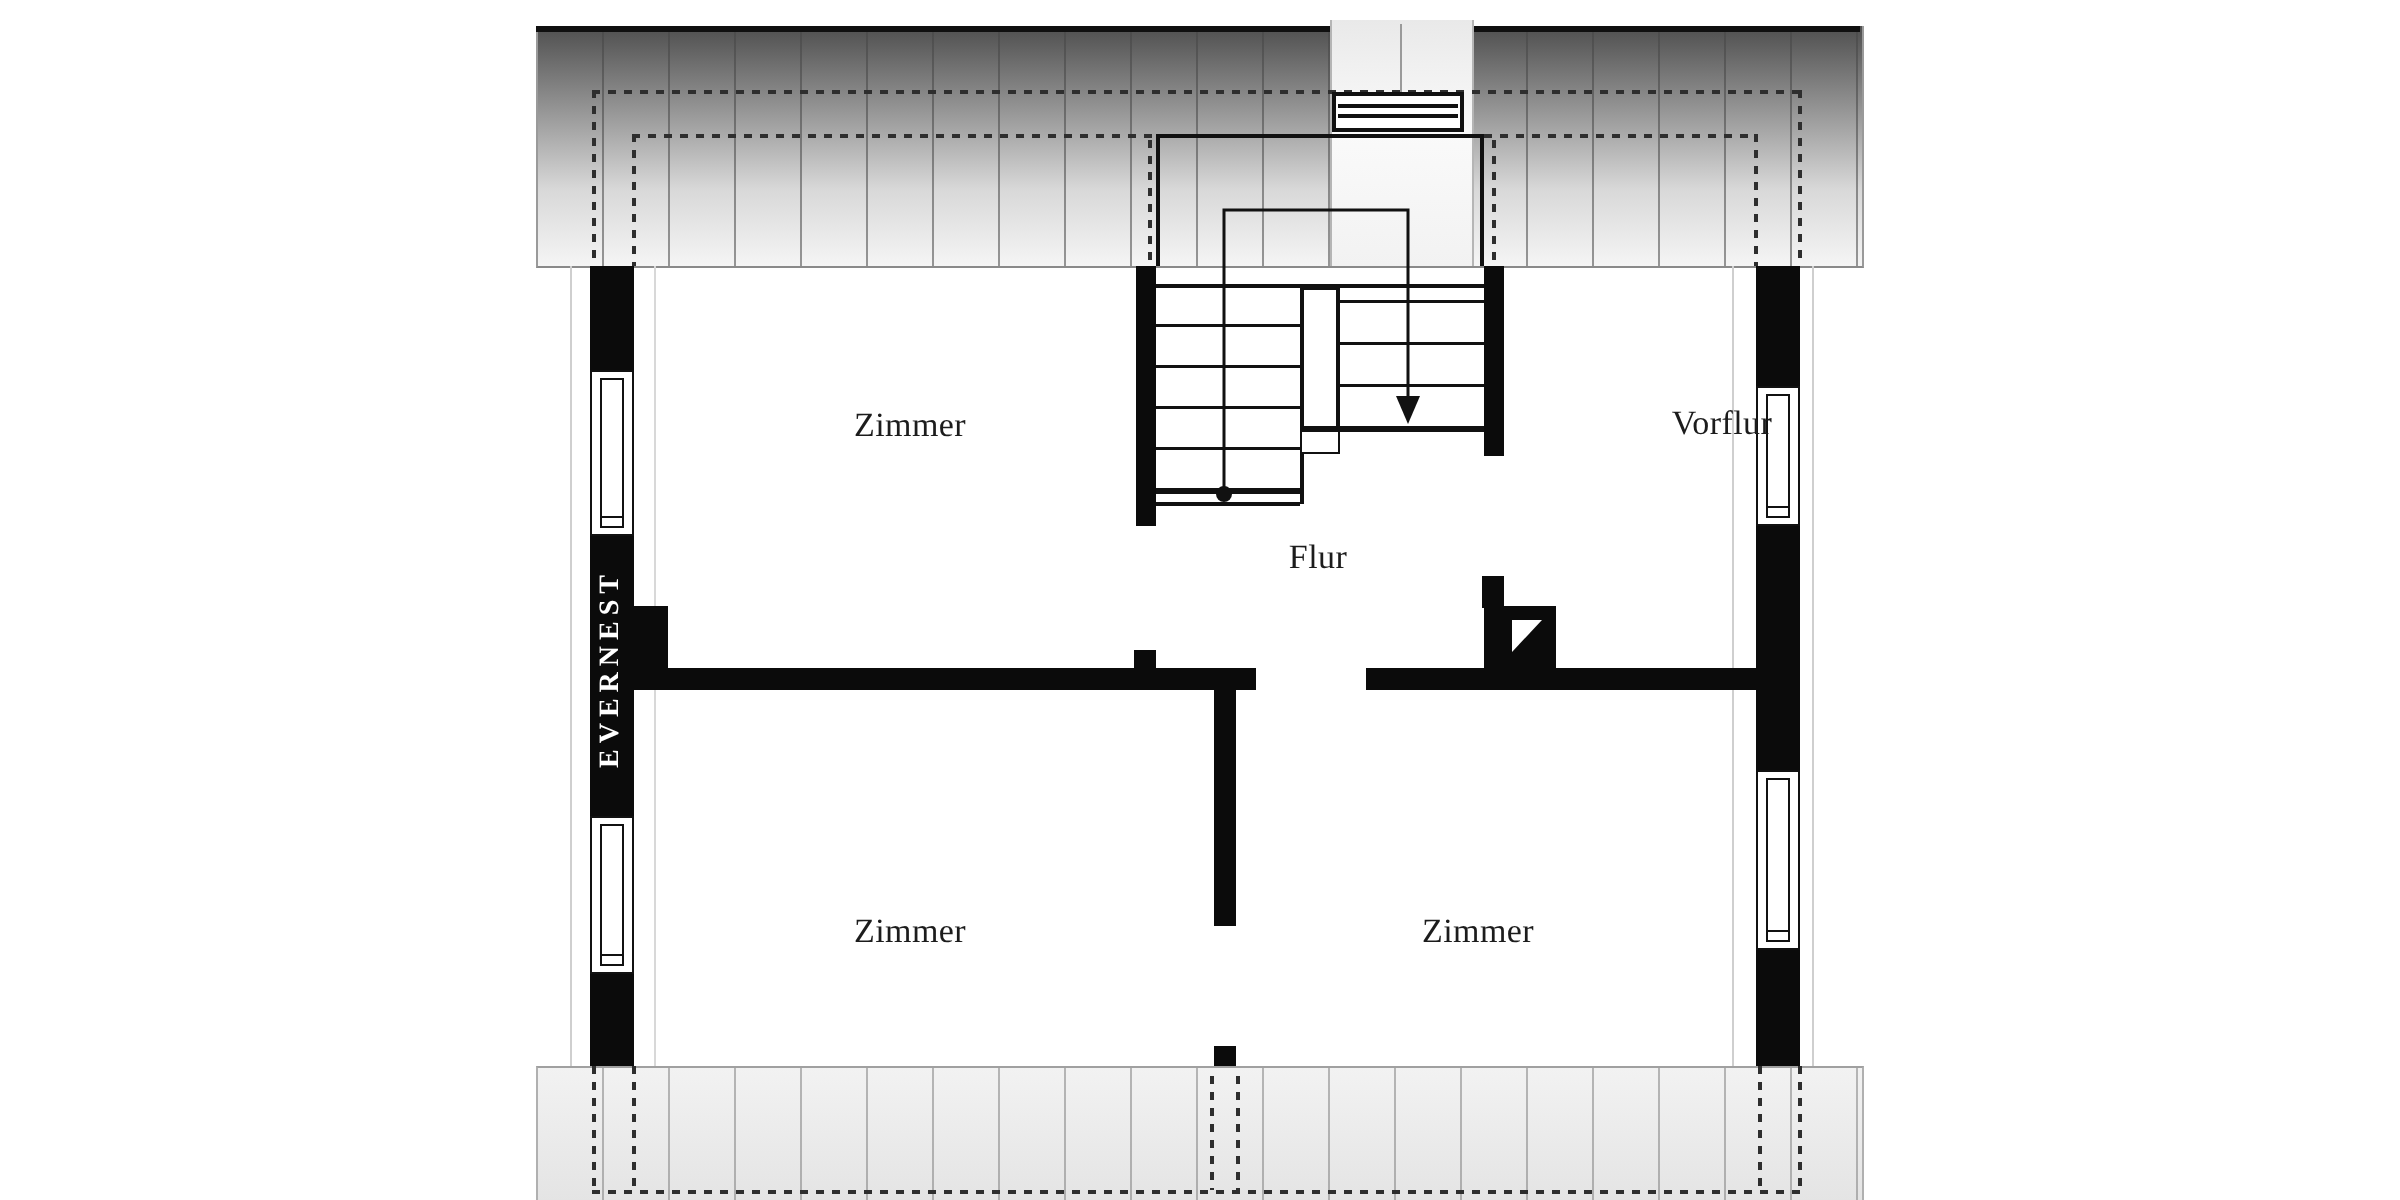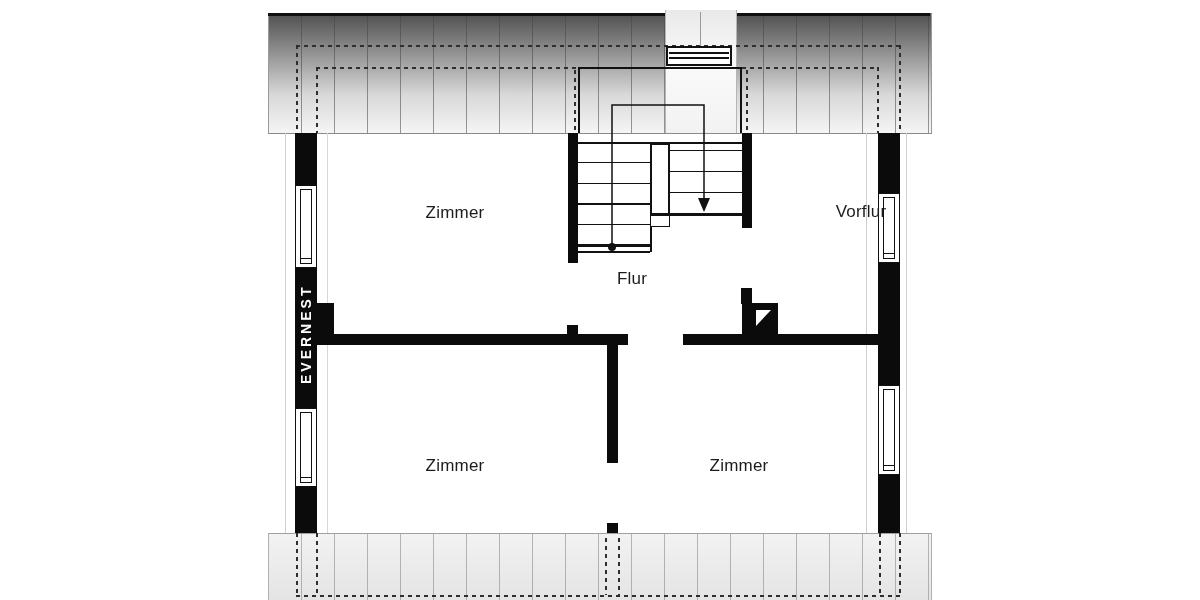--- a/index.html
+++ b/index.html
@@ -1,17 +1,17 @@
 <!DOCTYPE html>
 <html><head>
 <meta charset="utf-8">
 <style>
   html,body{margin:0;padding:0;background:#fff;}
   .stage{position:relative;width:1200px;height:600px;background:#ffffff;overflow:hidden;
-         font-family:Liberation Sans, sans-serif;}
+         font-family:Liberation Serif, serif;}
   .abs{position:absolute;}
 
   
   .roof-top{left:268px;top:13px;width:662px;height:120px;
     background:
       repeating-linear-gradient(90deg, rgba(50,50,50,0) 0 32px, rgba(70,70,70,.55) 32px 33px),
       linear-gradient(180deg,#4f4f4f 0%,#8f8f8f 32%,#d8d8d8 68%,#f5f5f5 100%);
     border-left:1px solid #9a9a9a;border-right:1px solid #9a9a9a;border-bottom:1px solid #8a8a8a;}
   .ridge{height:3px;background:#101010;top:13px;}
   .ridge-left{left:268px;width:397px;}
@@ -131,21 +131,21 @@
   <div class="abs flight-left"></div>
   <div class="abs flight-left-extra"></div>
   <div class="abs flight-right"></div>
   <div class="abs tread-215"></div>
   <div class="abs newel"></div>
   <div class="abs newel-step"></div>
   <div class="abs step-tail"></div>
 
   <div class="abs room-label" style="left:455px;top:213px;">Zimmer</div>
   <div class="abs room-label" style="left:861px;top:212px;">Vorflur</div>
-  <div class="abs room-label" style="left:632px;top:279px;">Flur</div>
+  <div class="abs room-label" style="left:659px;top:279px;">Flur</div>
   <div class="abs room-label" style="left:455px;top:466px;">Zimmer</div>
   <div class="abs room-label" style="left:739px;top:466px;">Zimmer</div>
 
   <div class="abs brand-vertical">EVERNEST</div>
 
   <svg class="abs overlay" width="1200" height="600" viewBox="0 0 1200 600">
     <polyline points="612,247 612,105 704,105 704,199" fill="none" stroke="#111" stroke-width="1.5"></polyline>
     <circle cx="612" cy="247" r="4" fill="#111"></circle>
     <polygon points="698,198 710,198 704,212" fill="#111"></polygon>
     <polygon points="756,310 771,310 756,326" fill="#ffffff"></polygon>

